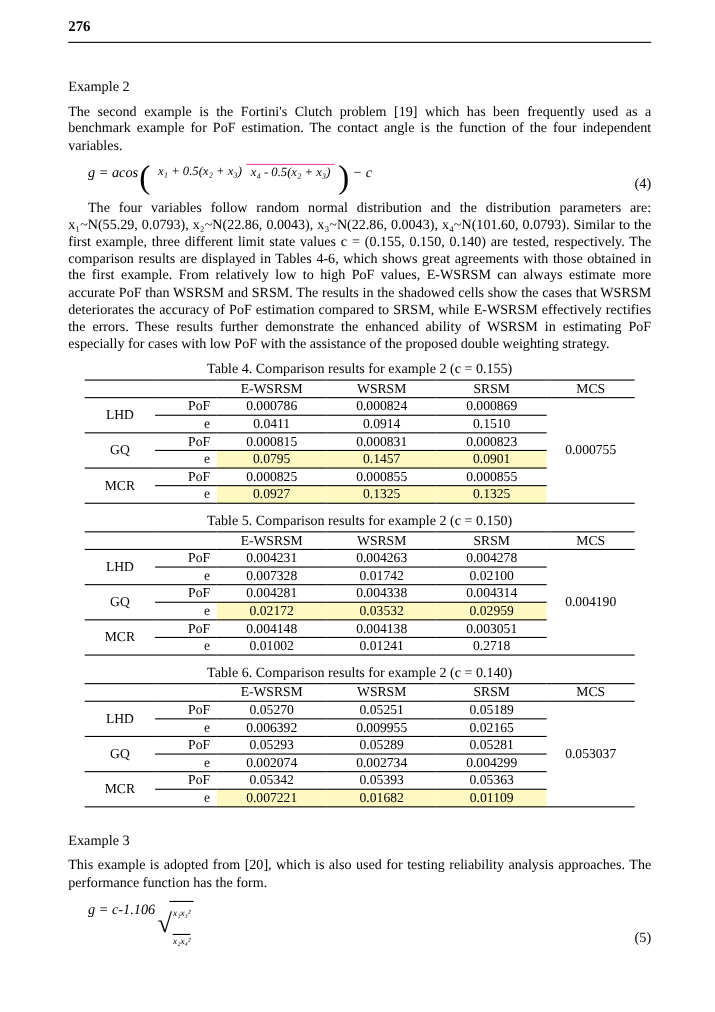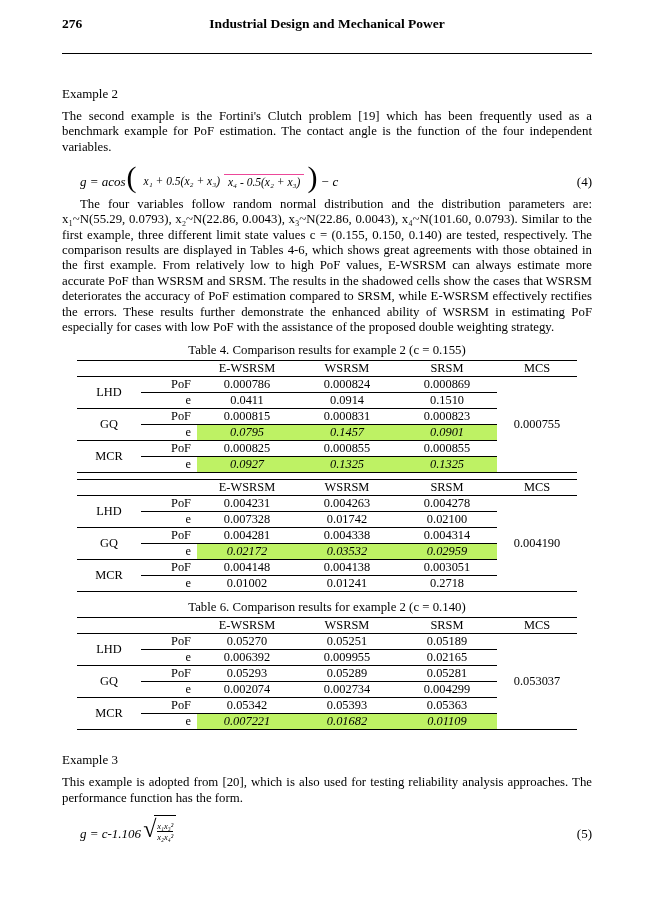--- a/index.html
+++ b/index.html
@@ -5,67 +5,66 @@
   * { margin:0; padding:0; box-sizing:border-box; }
   html,body { background:#ffffff; }
   body {
     width:650px; height:920px; overflow:hidden;
     font-family:"Liberation Serif","DejaVu Serif",serif;
     color:#000;
   }
   .page { padding:16px 58px 0 62px; }
 
   
-  .running-head { display:flex; align-items:baseline; border-bottom:1.5px solid #000; padding-bottom:21px; }
+  .running-head { display:flex; align-items:baseline; border-bottom:1.5px solid #000; padding-bottom:6px; }
   .page-num { font-weight:bold; font-size:13.5px; width:58px; }
   .head-title { font-weight:bold; font-size:13.5px; flex:1; text-align:center; margin-right:58px; }
 
   .section-heading { font-weight:normal; font-size:13px; margin-top:32px; }
   .section-heading.ex3 { margin-top:22px; }
   p.body { font-size:12.8px; line-height:15.4px; text-align:justify; margin-top:7px; }
   p.indent { text-indent:18px; }
 
   
   .equation-row { display:flex; justify-content:space-between; align-items:flex-end; margin:9px 0 5px; }
-  .equation { display:flex; align-items:flex-end; font-style:italic; font-size:13px; margin-left:18px; }
+  .equation { display:flex; align-items:flex-start; font-style:italic; font-size:13px; margin-left:18px; }
   .bigparen { font-size:30px; font-style:normal; font-weight:300; line-height:0.85; padding:0 1px; }
   .frac { display:inline-flex; flex-direction:row; text-align:center; font-size:11.5px; line-height:13px; margin:0 2px; }
   .frac .den { border-top:1px solid #ec4899; }
   .frac .num, .frac .den { padding:1px 4px; }
   .eq-tail { margin-left:2px; }
   .eq-num { font-size:13px; font-style:normal; }
 
   .sqrt { display:inline-flex; align-items:center; margin-left:2px; }
   .sqrt-sign { font-size:24px; font-style:normal; line-height:1; margin-right:-2px; }
   .radicand { border-top:1px solid #000; padding:1px 3px 0 3px; display:inline-block; }
-  .frac-small { display:inline-flex; flex-direction:column; text-align:center; font-size:8.5px; line-height:10px; }
+  .frac-small { display:inline-flex; flex-direction:column; text-align:center; font-size:8.5px; line-height:10px;gap:14px; }
   .frac-small .den { border-top:0.8px solid #000; }
 
   
   .table-block { margin-top:6px; }
   .table-caption { text-align:center; font-size:12.8px; margin:8px 0 2px; }
   table.tbl { border-collapse:collapse; margin:0 auto; font-size:12.4px; width:500px; table-layout:fixed; }
   .tbl td { padding:0 6px; height:15.5px; vertical-align:middle; }
   .tbl td.hd { border-top:1.5px solid #000; border-bottom:1px solid #000; }
   td.c-group { width:64px; text-align:center; }
   td.c-metric { width:56px; text-align:right; padding-left:10px; }
   td.c-val { width:100px; text-align:center; }
   td.c-mcs { width:80px; text-align:center; vertical-align:middle; }
   .bb  { border-bottom:0.8px solid #000; }
   .bbk { border-bottom:1.5px solid #000; }
-  .shaded { background:#bef264;font-style:italic; }
+  .shaded { background:#fef9c3; }
 </style>
 </head>
 <body>
 
 <div class="page">
 
   <div class="running-head">
     <span class="page-num">276</span>
-    <span class="head-title">Industrial Design and Mechanical Power</span>
   </div>
 
   <h3 class="section-heading">Example 2</h3>
 
   <p class="body">The second example is the Fortini's Clutch problem [19] which has been frequently used as a benchmark example for PoF estimation. The contact angle is the function of the four independent variables.</p>
 
   <div class="equation-row">
     <span class="equation">
       <span>g = acos</span>
       <span class="bigparen">(</span>
@@ -133,20 +132,21 @@
           <td class="c-metric bbk">e</td>
           <td class="c-val bbk shaded">0.0927</td>
           <td class="c-val bbk shaded">0.1325</td>
           <td class="c-val bbk shaded">0.1325</td>
         </tr>
       </tbody>
     </table>
   </section>
 
   <section class="table-block">
+    <div class="table-caption">Table 5. Comparison results for example 2 (c = 0.150)</div>
     <table class="tbl">
       <thead>
         <tr>
           <td class="c-group hd"></td>
           <td class="c-metric hd"></td>
           <td class="c-val hd">E-WSRSM</td>
           <td class="c-val hd">WSRSM</td>
           <td class="c-val hd">SRSM</td>
           <td class="c-mcs hd">MCS</td>
         </tr>

